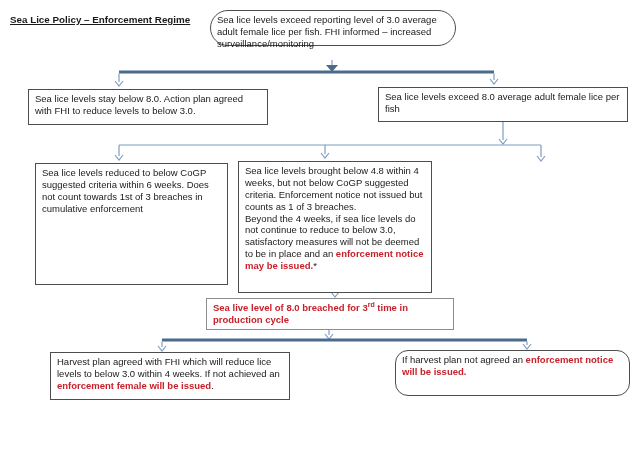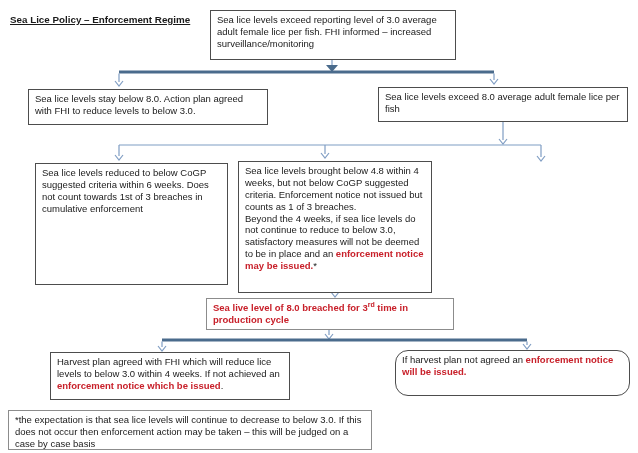--- a/index.html
+++ b/index.html
@@ -62,21 +62,21 @@
       <line x1="162" y1="340" x2="527" y2="340" stroke-width="3" stroke="#4A6B8C"></line>
       <line x1="162" y1="341.5" x2="162" y2="347" stroke="#7F9DC3"></line>
       <polyline points="158,346 162,351 166,346" stroke="#7F9DC3"></polyline>
       <line x1="527" y1="341.5" x2="527" y2="345" stroke="#7F9DC3"></line>
       <polyline points="523,344 527,349 531,344" stroke="#7F9DC3"></polyline>
     </g>
   </svg>
 
   <div class="title">Sea Lice Policy – Enforcement Regime</div>
 
-  <div class="box" style="left:210px;top:10px;width:246px;height:50px;">
+  <div class="box" style="left:210px;top:10px;width:246px;height:36px;border-radius:18px;">
     <span>Sea lice levels exceed reporting level of 3.0 average adult female lice per fish. FHI informed – increased surveillance/monitoring</span>
   </div>
 
   <div class="box" style="left:28px;top:89px;width:240px;height:36px;">
     <span>Sea lice levels stay below 8.0. Action plan agreed with FHI to reduce levels to below 3.0.</span>
   </div>
 
   <div class="box" style="left:378px;top:87px;width:250px;height:35px;">
     <span>Sea lice levels exceed 8.0 average adult female lice per fish</span>
   </div>
@@ -91,24 +91,21 @@
       <span>Beyond the 4 weeks, if sea lice levels do not continue to reduce to below 3.0, satisfactory measures will not be deemed to be in place and an </span><span class="red">enforcement notice may be issued.</span><span>*</span>
     </div>
   </div>
 
 
   <div class="box note-border" style="left:206px;top:298px;width:248px;min-height:27px;">
     <span class="red"><span>Sea live level of 8.0 breached for 3</span><sup>rd</sup><span> time in production cycle</span></span>
   </div>
 
   <div class="box" style="left:50px;top:352px;width:240px;height:48px;">
-    <span>Harvest plan agreed with FHI which will reduce lice levels to below 3.0 within 4 weeks. If not achieved an </span><span class="red">enforcement notice which be issued</span><span>.</span>
+    <span>Harvest plan agreed with FHI which will reduce lice levels to below 3.0 within 4 weeks. If not achieved an </span><span class="red">enforcement female will be issued</span><span>.</span>
   </div>
 
   <div class="box" style="left:395px;top:350px;width:235px;height:46px;border-radius:13px;">
     <span>If harvest plan not agreed an </span><span class="red">enforcement notice will be issued.</span>
   </div>
 
-  <div class="box note-border" style="left:8px;top:410px;width:364px;height:40px;">
-    <span>*the expectation is that sea lice levels will continue to decrease to below 3.0. If this does not occur then enforcement action may be taken – this will be judged on a case by case basis</span>
-  </div>
 
 </div>
 
 </body></html>

